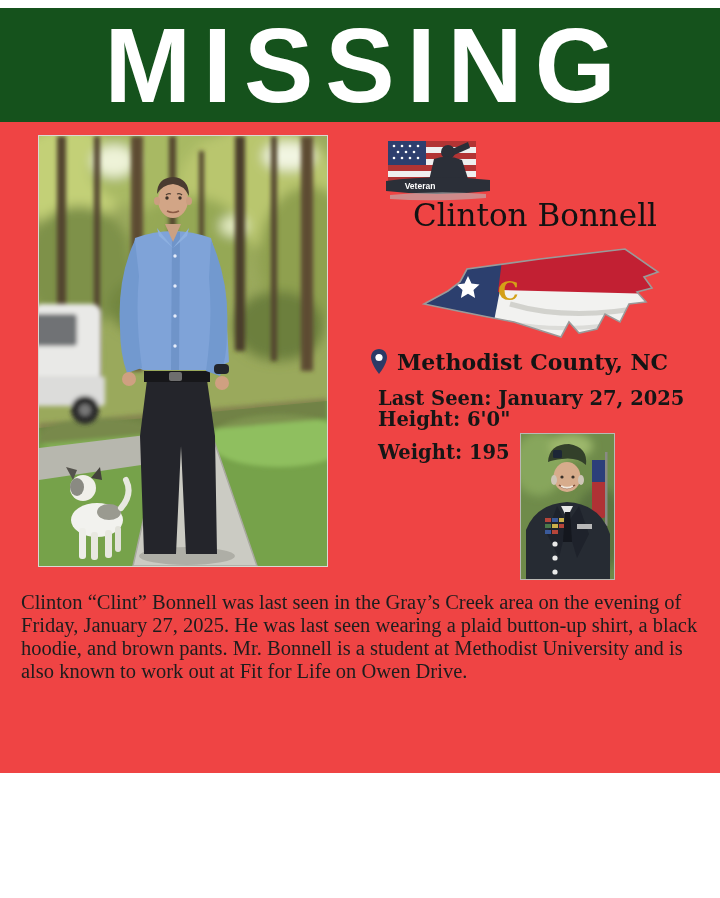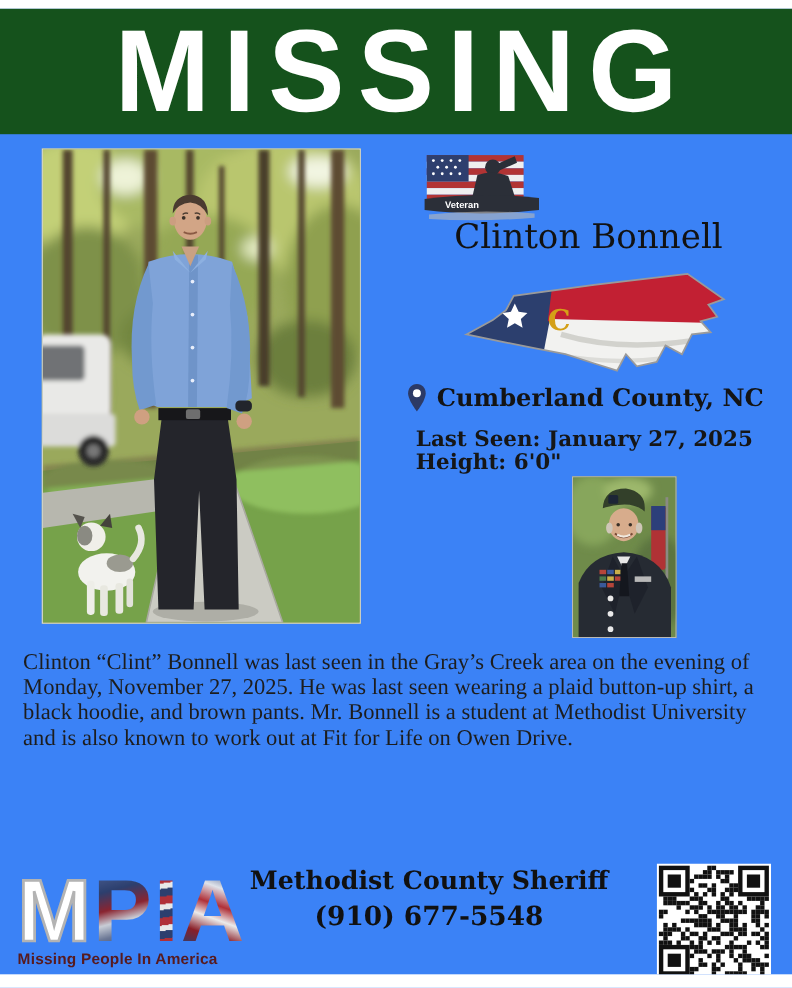--- a/index.html
+++ b/index.html
@@ -1,17 +1,17 @@
 <!DOCTYPE html>
 <html><head>
 <meta charset="utf-8">
 <style>
   html,body{margin:0;padding:0;background:#ffffff;}
   .poster{
-    position:relative;width:720px;height:886px;background:#3b82f6;
+    position:relative;width:720px;height:773px;background:#ef4444;
     font-family:"Liberation Sans",sans-serif;overflow:hidden;
   }
   
   .top-strip{position:absolute;left:0;top:0;width:720px;height:8px;background:#ffffff;}
   .banner{
     position:absolute;left:0;top:8px;width:720px;height:114px;background:#15521c;
     display:flex;align-items:center;justify-content:center;
   }
   .banner-title{
     color:#ffffff;font-weight:700;font-size:104px;letter-spacing:12px;
@@ -248,26 +248,27 @@
       </g>
       <path d="M4,60 L28,47 L40,38 L47,25 L120,15 L205,5 L238,28 L224,33 L232,44 L217,48 L226,58 L209,60 L200,78 L185,70 L177,85 L159,89 L149,78 L141,93 L119,86 L94,78 L68,73 L38,67 Z" fill="none" stroke="#9a9a9a" stroke-width="1.6"></path>
     </svg>
   </div>
 
   <div class="location-row">
     <svg width="18" height="27" viewBox="0 0 18 27">
       <path d="M9,1 C4,1 1,5 1,9.5 c0,6.5 8,16.5 8,16.5 s8,-10 8,-16.5 C17,5 14,1 9,1 Z" fill="#2c3a66"></path>
       <circle cx="9" cy="9.5" r="3.6" fill="#ffffff"></circle>
     </svg>
-    <span class="location-text">Cumberland County, NC</span>
+    <span class="location-text">Methodist County, NC</span>
   </div>
 
   <div class="stats">
     <div class="stat-line first">Last Seen: January 27, 2025</div>
     <div class="stat-line">Height: 6'0"</div>
+    <div class="stat-line">Weight: 195</div>
   </div>
 
   <div class="small-photo">
     <svg width="93" height="145" viewBox="0 0 93 145">
       <defs>
         <filter id="psoft" x="-30%" y="-30%" width="160%" height="160%">
             <feGaussianBlur stdDeviation="4"></feGaussianBlur>
           </filter>
       </defs>
       <rect width="93" height="145" fill="#6f8b4a"></rect>
@@ -303,21 +304,21 @@
       <ellipse cx="60" cy="46" rx="3" ry="5" fill="#cfc6b8"></ellipse>
       <path d="M27,28 Q28,10 48,10 Q67,13 65,31 Q56,23 41,25 Q32,26 27,28 Z" fill="#33402a"></path>
       <rect x="32" y="16" width="9" height="8" rx="1.5" fill="#1d2636"></rect>
       <circle cx="41" cy="43" r="1.6" fill="#3a3028"></circle>
       <circle cx="52" cy="43" r="1.6" fill="#3a3028"></circle>
       <path d="M38,51 q8,7 16,0" stroke="#7a4a35" stroke-width="1.6" fill="none"></path>
       <path d="M40,52 q6,3.5 12,0" stroke="#f0e8dd" stroke-width="2" fill="none"></path>
     </svg>
   </div>
 
-  <p class="description">Clinton “Clint” Bonnell was last seen in the Gray’s Creek area on the evening of Monday, November 27, 2025. He was last seen wearing a plaid button-up shirt, a black hoodie, and brown pants. Mr. Bonnell is a student at Methodist University and is also known to work out at Fit for Life on Owen Drive.</p>
+  <p class="description">Clinton “Clint” Bonnell was last seen in the Gray’s Creek area on the evening of Friday, January 27, 2025. He was last seen wearing a plaid button-up shirt, a black hoodie, and brown pants. Mr. Bonnell is a student at Methodist University and is also known to work out at Fit for Life on Owen Drive.</p>
 
   <div class="mpia">
     <div class="mpia-letters">
       <span class="mpia-letter letter-m">M</span>
       <span class="mpia-letter letter-p">P</span>
       <span class="mpia-letter letter-i">I</span>
       <span class="mpia-letter letter-a">A</span>
     </div>
     <div class="mpia-name">Missing People In America</div>
   </div>

